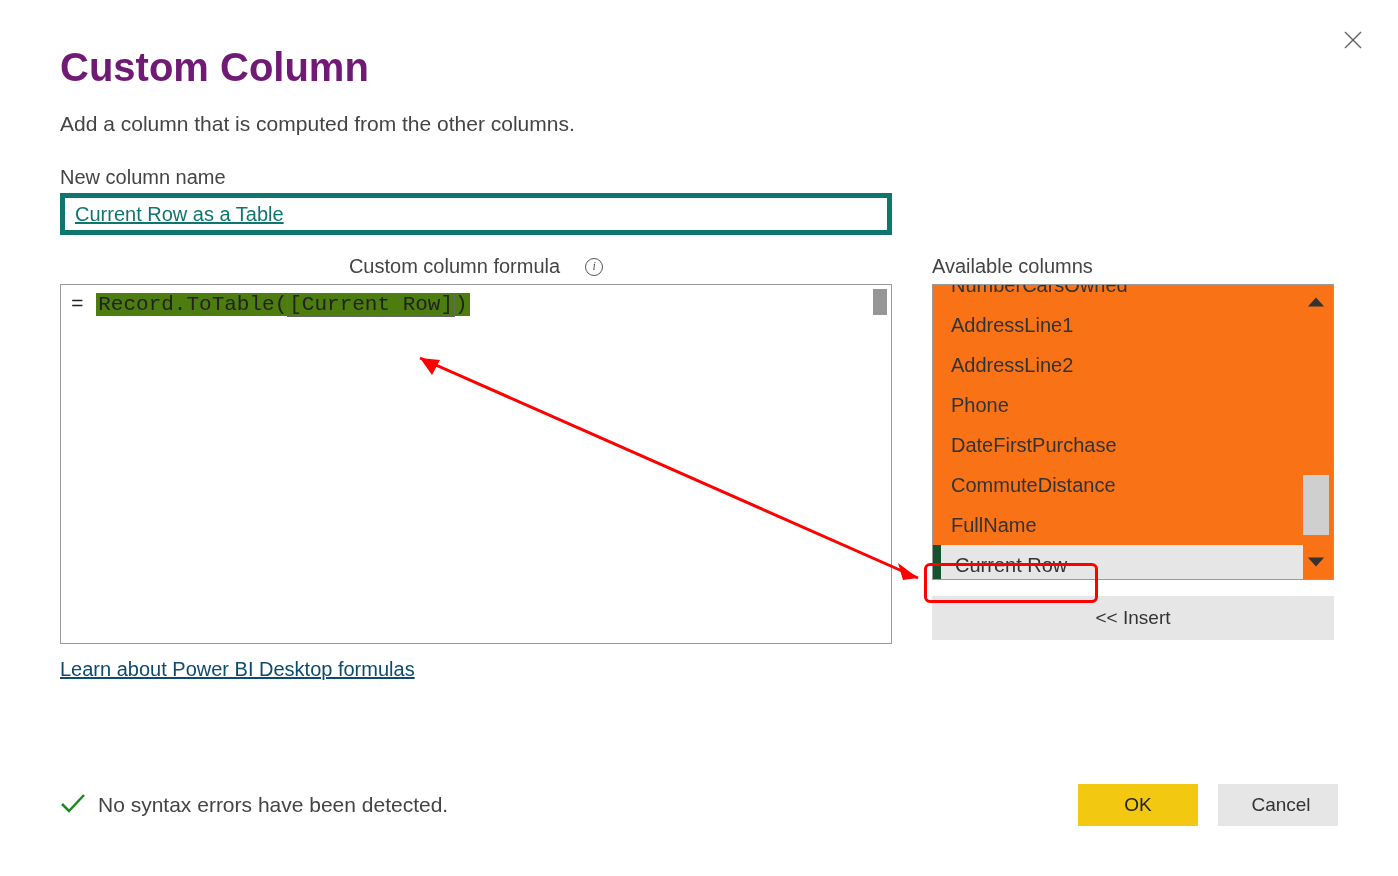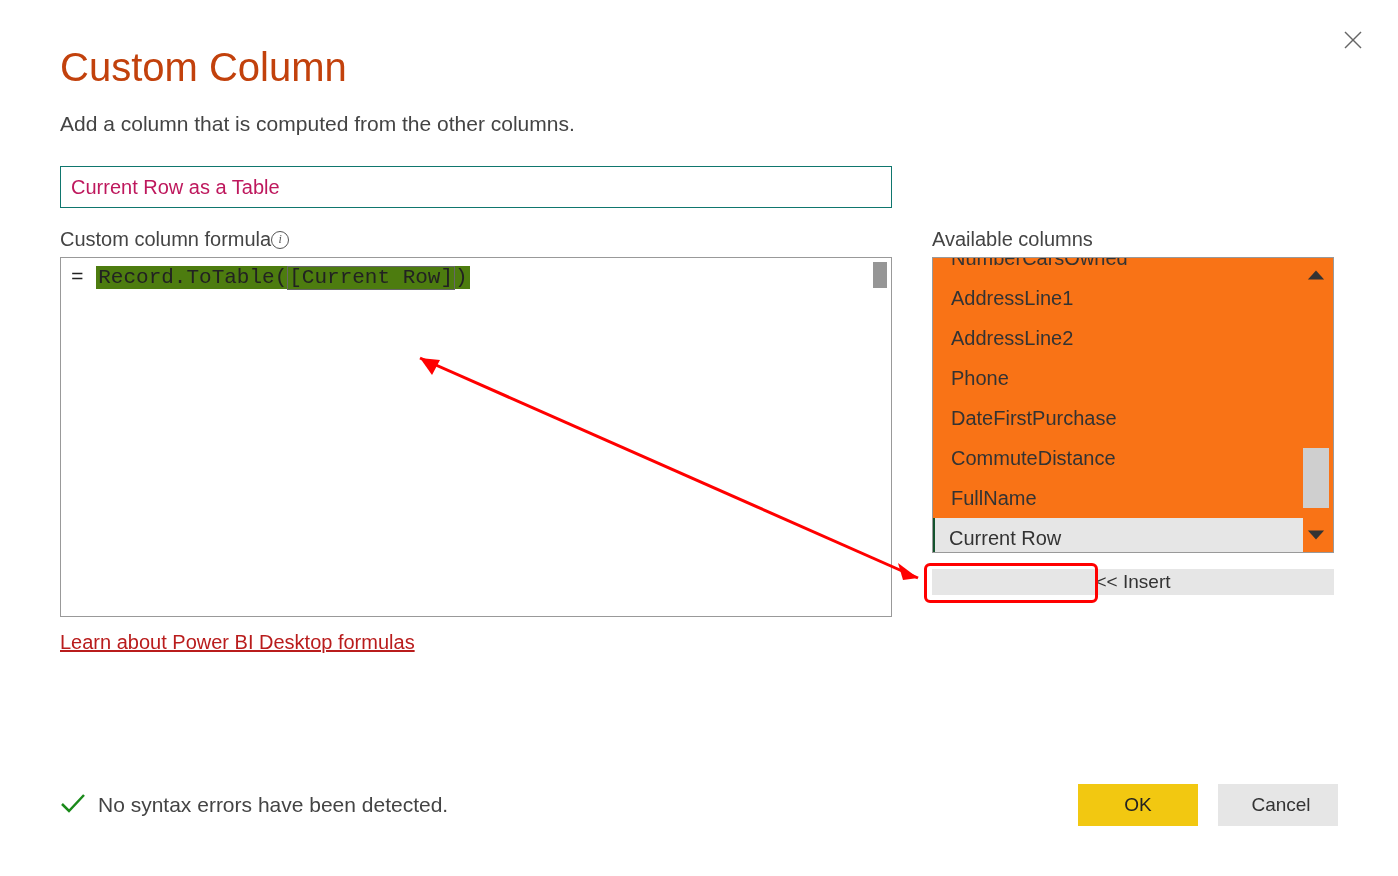--- a/index.html
+++ b/index.html
@@ -22,53 +22,54 @@
     position: absolute;
     top: 25px; right: 30px;
     width: 30px; height: 30px;
     cursor: pointer;
     color: #555;
     display: flex; align-items: center; justify-content: center;
   }
   .close-x svg { width: 20px; height: 20px; stroke: #666; stroke-width: 1.5; }
   .title {
     font-size: 40px;
-    font-weight: 400;
-    color: #c2410c;
+    font-weight: 700;
+    color: #701a75;
     margin: 15px 0 10px 0;
   }
   .subtitle {
     font-size: 21px;
     color: #444;
     margin: 22px 0 30px 0;
   }
   .field-label {
     font-size: 20px;
     color: #444;
     margin-bottom: 4px;
   }
   .name-input {
     width: 832px;
     height: 42px;
-    border: 1px solid #0f766e;
+    border: 5px solid #0f766e;
     padding: 0 10px;
     font-size: 20px;
-    color: #be185d;
+    color: #0f766e;
     outline: none;
+    text-decoration: underline;
   }
   .cols-row {
     display: flex;
     gap: 40px;
     margin-top: 20px;
     align-items: flex-start;
   }
   .formula-col { width: 832px; }
   .avail-col { width: 402px; }
 
-  .formula-label { display: flex; align-items: center; gap: 0; }
+  .formula-label { display: flex; align-items: center; gap: 25px; justify-content: center; }
   .info-icon {
     width: 18px; height: 18px;
     border: 1.5px solid #555;
     border-radius: 50%;
     display: inline-flex; align-items: center; justify-content: center;
     font-size: 12px; font-family: Georgia, serif; font-style: italic;
     color: #555;
   }
 
   .formula-box {
@@ -90,21 +91,21 @@
     background: #969696;
   }
   .formula-line { display: inline; }
   .hl { background: #4d7c0f; padding: 0 2px; }
   .cursor-box { border: 1px solid #666; padding: 0 1px; display:inline-block; line-height: 1.05; }
 
   .learn-link {
     display: inline-block;
     margin-top: 14px;
     font-size: 20px;
-    color: #b91c1c;
+    color: #0c4a6e;
     text-decoration: underline;
   }
 
   .avail-box {
     position: relative;
     width: 402px;
     height: 296px;
     border: 1px solid #999;
     margin-top: 6px;
     overflow: hidden;
@@ -119,21 +120,21 @@
     height: 40px;
     padding: 0 14px;
     font-size: 20px;
     color: #333;
     display: flex; align-items: center;
     cursor: default;
     border-left: 4px solid transparent;
   }
   .avail-item.selected {
     background: #e6e6e6;
-    border-left: 2px solid #14532d;
+    border-left: 8px solid #14532d;
     text-align: center;
   }
   .avail-scroll {
     position: absolute;
     top: 4px; right: 4px;
     width: 26px;
     height: 286px;
   }
   .scroll-btn {
     width: 26px; height: 26px;
@@ -144,21 +145,21 @@
   .scroll-track { width: 26px; height: 234px; position: relative; }
   .scroll-thumb {
     position: absolute;
     left: 0; width: 26px;
     top: 160px; height: 60px;
     background: #cfcfcf;
   }
 
   .insert-btn {
     width: 402px;
-    height: 26px;
+    height: 44px;
     margin-top: 16px;
     background: #e6e6e6;
     border: none;
     font-size: 19px;
     color: #333;
     cursor: pointer;
   }
 
   .footer {
     position: absolute;
@@ -202,20 +203,21 @@
   <div class="close-x">
     <svg viewBox="0 0 20 20">
         <line x1="2" y1="2" x2="18" y2="18"></line>
         <line x1="18" y1="2" x2="2" y2="18"></line>
       </svg>
   </div>
 
   <div class="title">Custom Column</div>
   <div class="subtitle">Add a column that is computed from the other columns.</div>
 
+  <div class="field-label">New column name</div>
   <input class="name-input" type="text" value="Current Row as a Table" style="">
 
   <div class="cols-row">
     <div class="formula-col">
       <div class="field-label formula-label">
         <span>Custom column formula</span>
         <span class="info-icon">i</span>
       </div>
       <div class="formula-box">
         <div class="formula-scroll-stub"></div>

